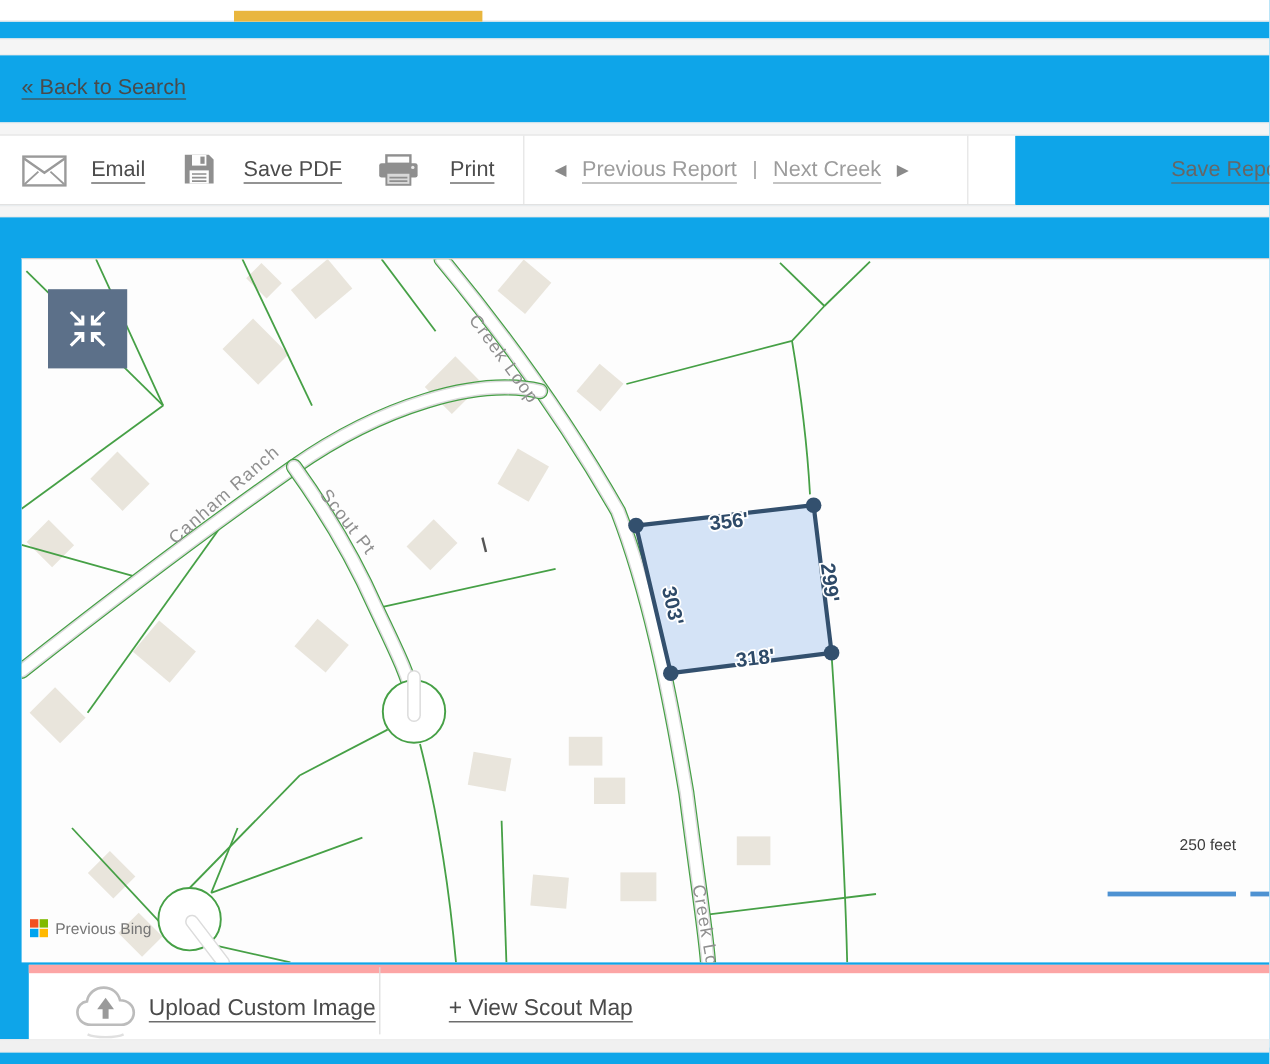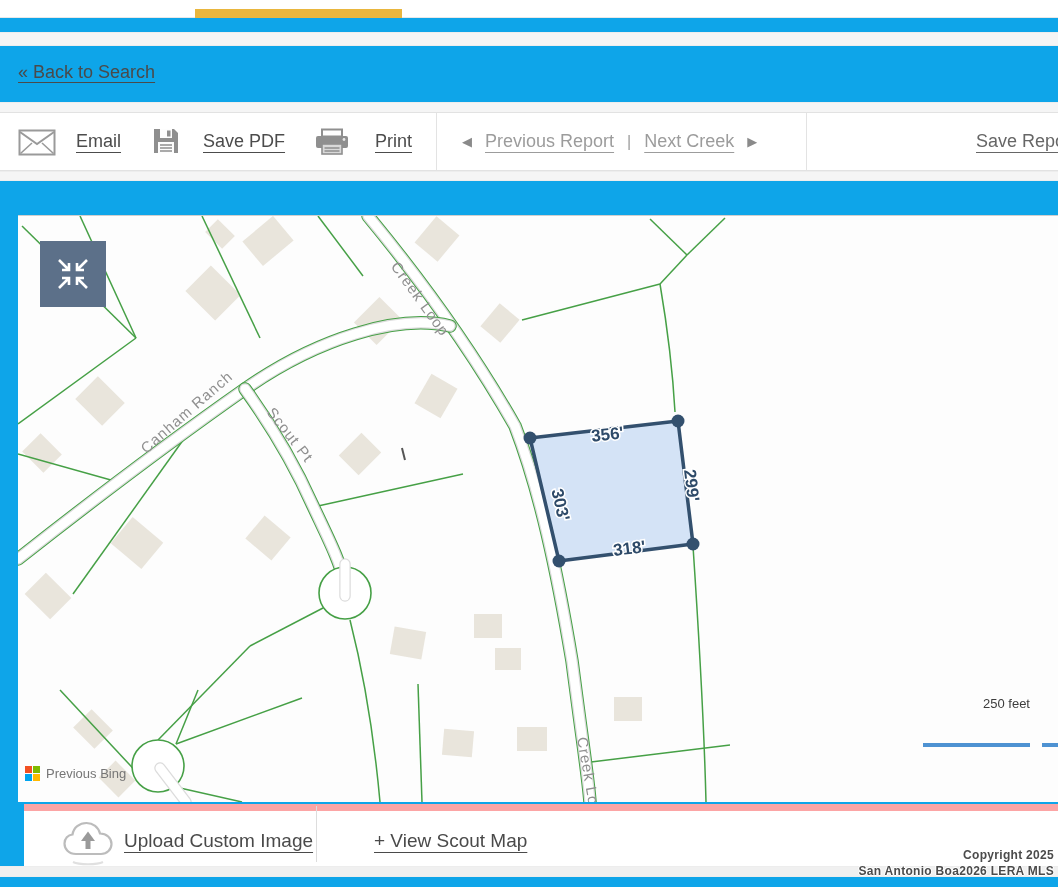--- a/index.html
+++ b/index.html
@@ -10,21 +10,21 @@
   .tabbar{top:0;left:0;width:1058px;height:17px;background:#fff;border-bottom:1px solid #e8e8e8;}
   .tab-indicator{top:9px;left:195px;width:207px;height:9px;}
   .band{left:0;width:1058px;background:#f5f5f5;border-top:1px solid #ededed;border-bottom:1px solid #ededed;}
   .band1{top:32px;height:12px;}
   .band2{top:102px;height:9px;}
   .band3{top:171px;height:8px;}
   .band4{top:866px;height:9px;background:#f0f0f0;}
   .back-link{top:62px;left:18px;font-size:18px;color:#4a4a4a;text-decoration:underline;
              text-underline-offset:4px;cursor:pointer;}
   
-  .toolbar{top:112px;left:0;width:1058px;height:57px;background:#fff;
+  .toolbar{top:112px;left:0;width:846px;height:57px;background:#fff;
            border-top:1px solid #e2e2e2;border-bottom:1px solid #e2e2e2;}
   .tb-label{font-size:18px;color:#4c4c4c;text-decoration:underline;text-underline-offset:5px;cursor:pointer;}
   .tb-label.muted{color:#9c9c9c;}
   .tb-divider{top:112px;width:1px;height:57px;background:#e3e3e3;}
   .tb-arrow{font-size:13px;color:#8a8a8a;}
   .navgroup{top:130px;left:462px;display:flex;align-items:center;gap:13px;white-space:nowrap;}
   .nav-sep{color:#9c9c9c;font-size:16px;}
   .save-report{top:130px;left:976px;white-space:nowrap;color:#666;}
   
   .map-frame{top:215px;left:18px;width:1040px;height:586px;background:#fdfdfd;
@@ -252,18 +252,14 @@
         <path d="M11 45 C17 48 35 48 41 45" stroke="#e0e0e0" stroke-width="2" fill="none"></path>
       </svg>
     </span>
     <span class="abs ft-label" style="top:19px;left:100px;">Upload Custom Image</span>
     <span class="abs ft-label" style="top:19px;left:350px;">+ View Scout Map</span>
   </div>
   <div class="abs ft-divider"></div>
 
   <div class="abs band band4"></div>
 
-  <div class="abs copyright">
-    <div>Copyright 2025</div>
-    <div>San Antonio Boa2026 LERA MLS</div>
-  </div>
 
 </div>
 
 </body></html>

